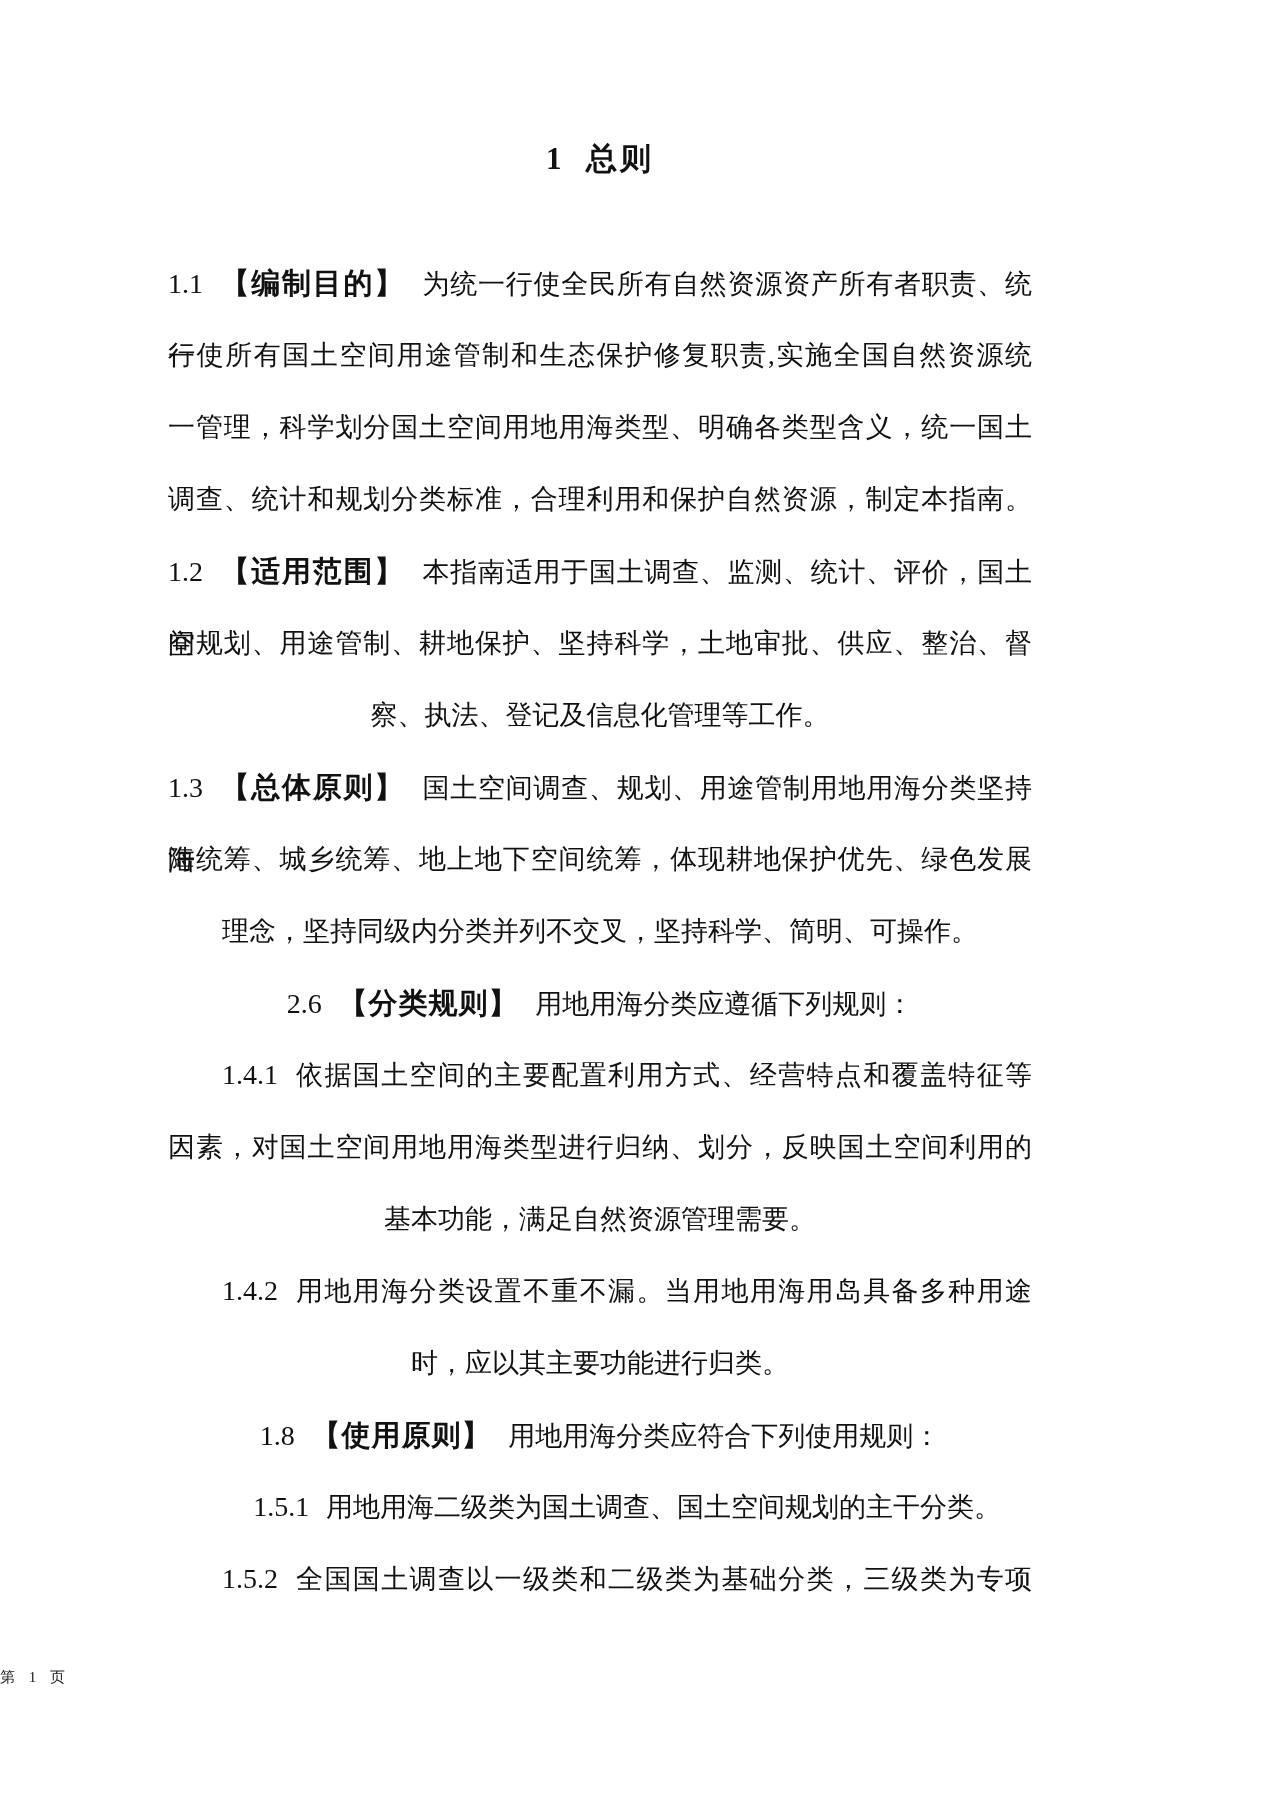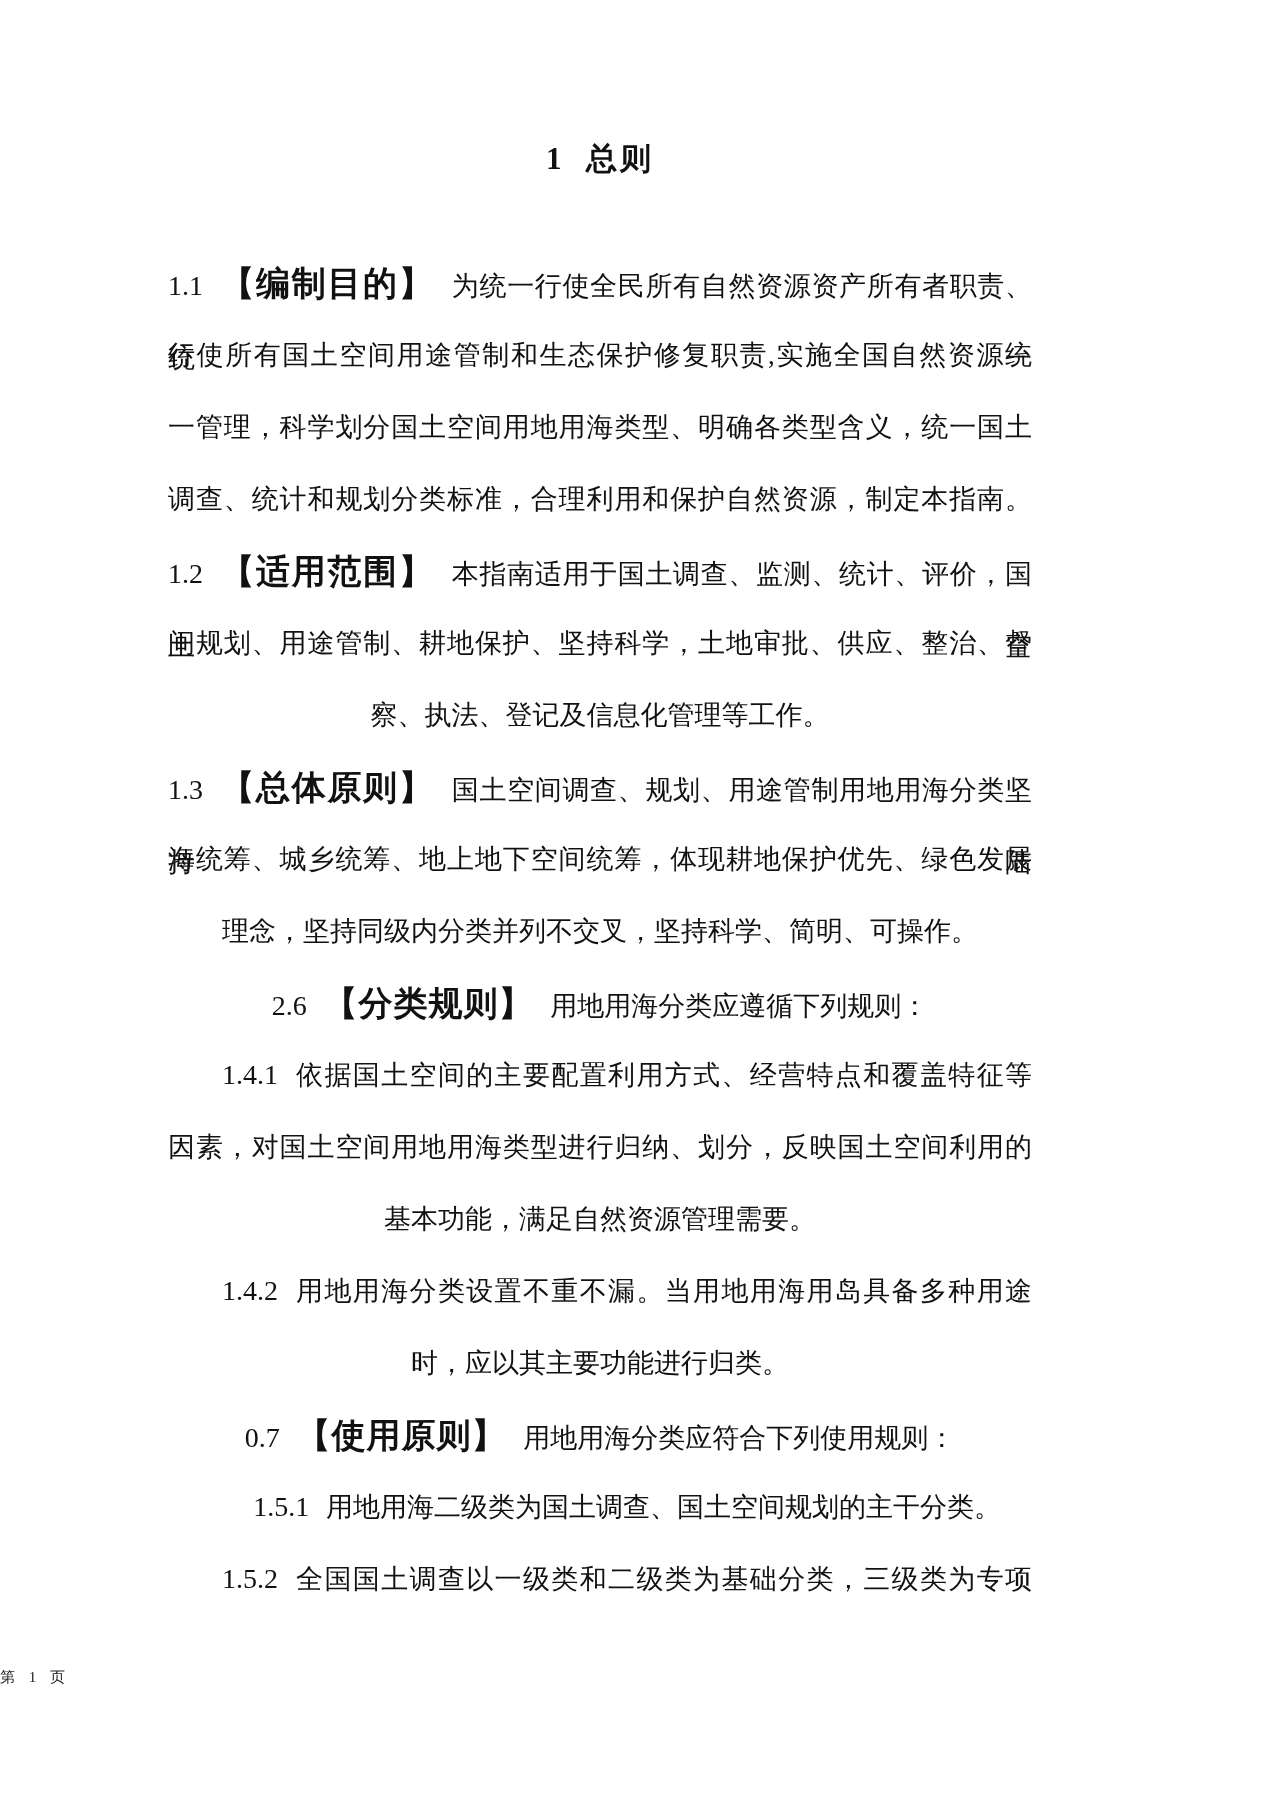--- a/index.html
+++ b/index.html
@@ -53,21 +53,21 @@
     padding-left: 54px;
   }
   .num {
     font-family: "Liberation Serif", "DejaVu Serif", serif;
     font-size: 28px;
     margin-right: 10px;
   }
   .label {
     font-family: "Liberation Sans", "DejaVu Sans", sans-serif;
     font-weight: 700;
-    font-size: 34px;
+    font-size: 29px;
     margin-right: 10px;
     letter-spacing: 1px;
   }
   .num:empty, .label:empty { display: none; margin: 0; }
   .footer {
     position: absolute;
     top: 1668px;
     left: 0;
     width: 1280px;
     text-align: left;
@@ -158,21 +158,21 @@
     <span class="num">1.4.2</span>
     
     <span class="text">用地用海分类设置不重不漏。当用地用海用岛具备多种用途</span>
   </div>
       <div class="line">
     
     
     <span class="text">时，应以其主要功能进行归类。</span>
   </div>
       <div class="line">
-    <span class="num">0.7</span>
+    <span class="num">1.8</span>
     <span class="label">【使用原则】</span>
     <span class="text">用地用海分类应符合下列使用规则：</span>
   </div>
       <div class="line indent">
     <span class="num">1.5.1</span>
     
     <span class="text">用地用海二级类为国土调查、国土空间规划的主干分类。</span>
   </div>
       <div class="line justify indent">
     <span class="num">1.5.2</span>

